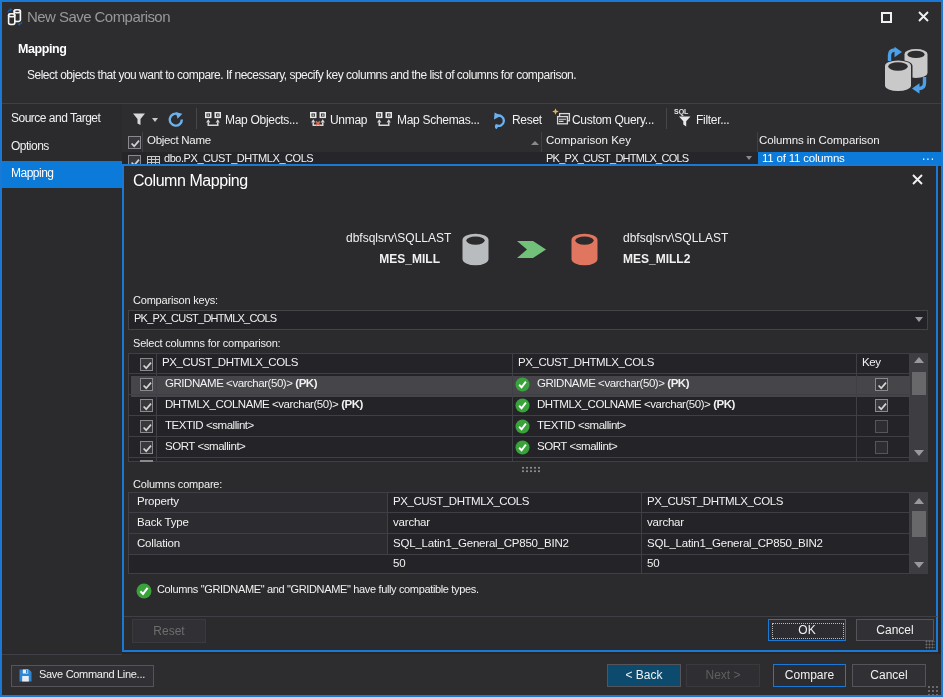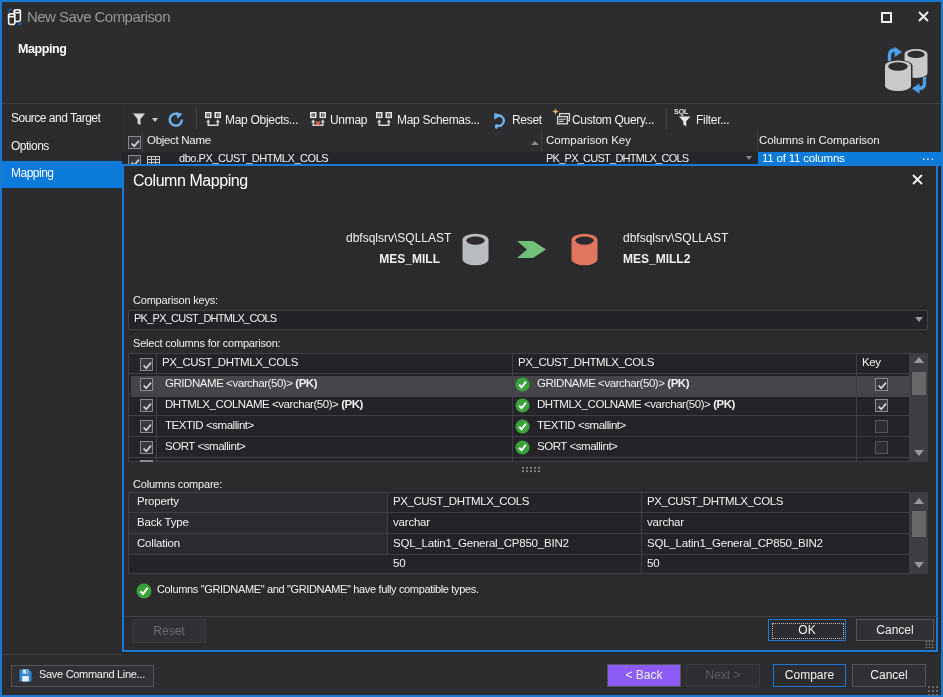--- a/index.html
+++ b/index.html
@@ -30,20 +30,21 @@
     <path d="M1.5 4.5 q0-2.6 2.6-2.9 l-0.8-1 3 0.4 -1.8 2.4 -0.5-1 q-1.6 0.4-1.5 2.1z" fill="#1a5dab"></path>
     <path d="M16.5 13.5 q0 2.6 -2.6 2.9 l0.8 1 -3-0.4 1.8-2.4 0.5 1 q1.6-0.4 1.5-2.1z" fill="#1a5dab"></path>
   </svg>
   <div class="abs txt" style="left:25px;top:6px;font-size:15px;letter-spacing:-0.55px;color:#989898;">New Save Comparison</div>
   <div class="abs" style="left:879px;top:10px;width:7px;height:7px;border:2px solid #f1f1f1;"></div>
   <svg class="abs" style="left:916px;top:9px;" width="11" height="11" viewBox="0 0 11 11">
       <path d="M1 1 L10 10 M10 1 L1 10" stroke="#f1f1f1" stroke-width="1.9"></path>
     </svg>
 
   <div class="abs txt" style="left:16px;top:40px;font-size:12.5px;letter-spacing:-0.4px;font-weight:bold;color:#fff;">Mapping</div>
+  <div class="abs txt" style="left:25px;top:66px;font-size:12px;letter-spacing:-0.5px;color:#f1f1f1;">Select objects that you want to compare. If necessary, specify key columns and the list of columns for comparison.</div>
   <svg class="abs" style="left:881px;top:44px;" width="48" height="48" viewBox="0 0 48 48">
     <path d="M21.5 8 a11.5 5 0 0 1 23 0 V27 a11.5 5 0 0 1 -23 0 Z" fill="#c9c9c9"></path>
     <ellipse cx="33" cy="8.4" rx="8.6" ry="3.6" fill="#2d2d30"></ellipse>
     <path d="M0.5 20 a14.5 6.3 0 0 1 29 0 V40 a14.5 6.3 0 0 1 -29 0 Z" fill="#2d2d30"></path>
     <path d="M2 20 a13 5.6 0 0 1 26 0 V39.5 a13 5.6 0 0 1 -26 0 Z" fill="#c9c9c9"></path>
     <ellipse cx="15" cy="20.5" rx="9.8" ry="4.2" fill="#2d2d30"></ellipse>
     <path d="M6.5 15 V9.5 Q6.5 4 12 4" stroke="#4ba0e8" stroke-width="3.4" fill="none"></path>
     <path d="M11.5 0.8 L19 6 L11.5 11.2 Z" fill="#4ba0e8"></path>
     <path d="M41.5 31 V37 Q41.5 42.5 36 42.5" stroke="#4ba0e8" stroke-width="3.4" fill="none"></path>
     <path d="M36.5 37.3 L29 42.5 L36.5 47.7 Z" fill="#4ba0e8"></path>
@@ -143,21 +144,21 @@
   <div class="abs" style="left:120px;top:150px;width:819px;height:14px;background:#26262a;"></div>
   <div class="cb" style="left:126px;top:153px;">
       <svg width="13" height="13" viewBox="0 0 13 13">
         <path d="M2.6 6.5 L5.2 9.2 L10 3.6" stroke="#d4d4d4" stroke-width="1.7" fill="none"></path>
       </svg>
     </div>
   <svg class="abs" style="left:145px;top:153px;" width="13" height="13" viewBox="0 0 13 13">
     <rect x="0.5" y="1.5" width="12" height="10" fill="#2d2d30" stroke="#c8c8c8"></rect>
     <path d="M0.5 4.5 h12 M0.5 7.5 h12 M4.5 1.5 v10 M8.5 1.5 v10" stroke="#c8c8c8" stroke-width="1"></path>
   </svg>
-  <div class="abs txt" style="left:162px;top:150px;font-size:11px;letter-spacing:-0.45px;margin-left:15px;">dbo.PX_CUST_DHTMLX_COLS</div>
+  <div class="abs txt" style="left:162px;top:150px;font-size:11px;letter-spacing:-0.45px;">dbo.PX_CUST_DHTMLX_COLS</div>
   <div class="abs txt" style="left:544px;top:150px;font-size:11px;letter-spacing:-0.75px;">PK_PX_CUST_DHTMLX_COLS</div>
   <div class="abs" style="left:744px;top:154px;width:0;height:0;border-left:3.5px solid transparent;border-right:3.5px solid transparent;border-top:4.5px solid #8a8a8e;"></div>
   <div class="abs" style="left:756px;top:150px;width:183px;height:14px;background:#0c7ad8;"></div>
   <div class="abs txt" style="left:760px;top:150px;font-size:11.5px;letter-spacing:-0.2px;color:#fff;">11 of 11 columns</div>
   <div class="abs txt" style="left:920px;top:147px;font-size:12px;color:#fff;letter-spacing:1px;">...</div>
 
   <div class="abs" id="modal" style="left:120px;top:162px;width:816px;height:488px;background:#2b2b2e;border:2px solid #1a79d4;box-sizing:border-box;">
     <div class="abs txt" style="left:9px;top:6px;font-size:16px;letter-spacing:-0.45px;color:#fff;">Column Mapping</div>
     <svg class="abs" style="left:788px;top:8px;" width="11" height="11" viewBox="0 0 11 11">
         <path d="M1 1 L10 10 M10 1 L1 10" stroke="#f1f1f1" stroke-width="1.9"></path>
@@ -319,20 +320,20 @@
   <div class="abs" style="left:0;top:652px;width:939px;height:41px;background:#2d2d30;"></div>
   <div class="abs" style="left:0;top:652px;width:120px;height:1px;background:#3f3f46;"></div>
   <div class="btn" style="left:9px;top:663px;width:143px;height:22px;background:#313135;border:1px solid #54545a;"></div>
   <svg class="abs" style="left:17px;top:667px;" width="13" height="13" viewBox="0 0 13 13">
     <path d="M0.5 0.5 H10 L12.5 3 V12.5 H0.5 Z" fill="#2f86d2"></path>
     <rect x="3.2" y="7" width="6.6" height="5.5" fill="#e8eef5"></rect>
     <rect x="3.8" y="0.5" width="5.4" height="4.0" fill="#e8eef5"></rect>
     <rect x="7.0" y="1.0" width="1.5" height="3" fill="#2f86d2"></rect>
   </svg>
   <div class="abs txt" style="left:37px;top:666px;font-size:11px;letter-spacing:-0.3px;">Save Command Line...</div>
-  <div class="btn" style="left:605px;top:662px;width:74px;height:23px;background:#8b5cf6;border:1px solid #54545a;line-height:20px;">&lt; Back</div>
+  <div class="btn" style="left:605px;top:662px;width:74px;height:23px;background:#0c4a6e;border:1px solid #54545a;line-height:20px;">&lt; Back</div>
   <div class="btn" style="left:684px;top:662px;width:74px;height:23px;background:#2f2f33;border:1px solid #3a3a3e;line-height:20px;color:#5f5f5f;">Next &gt;</div>
   <div class="btn" style="left:771px;top:662px;width:73px;height:23px;background:#2d2d31;border:1px solid #1a79d4;line-height:20px;">Compare</div>
   <div class="btn" style="left:850px;top:662px;width:74px;height:23px;background:#313135;border:1px solid #54545a;line-height:20px;">Cancel</div>
 
   <div class="abs" style="left:925px;top:683px;width:12px;height:11px;background-image:radial-gradient(circle, #6a6a6a 0.9px, transparent 1.1px);background-size:4px 4px;"></div>
 </div>
 <div id="extra"></div>
 
 </body></html>

